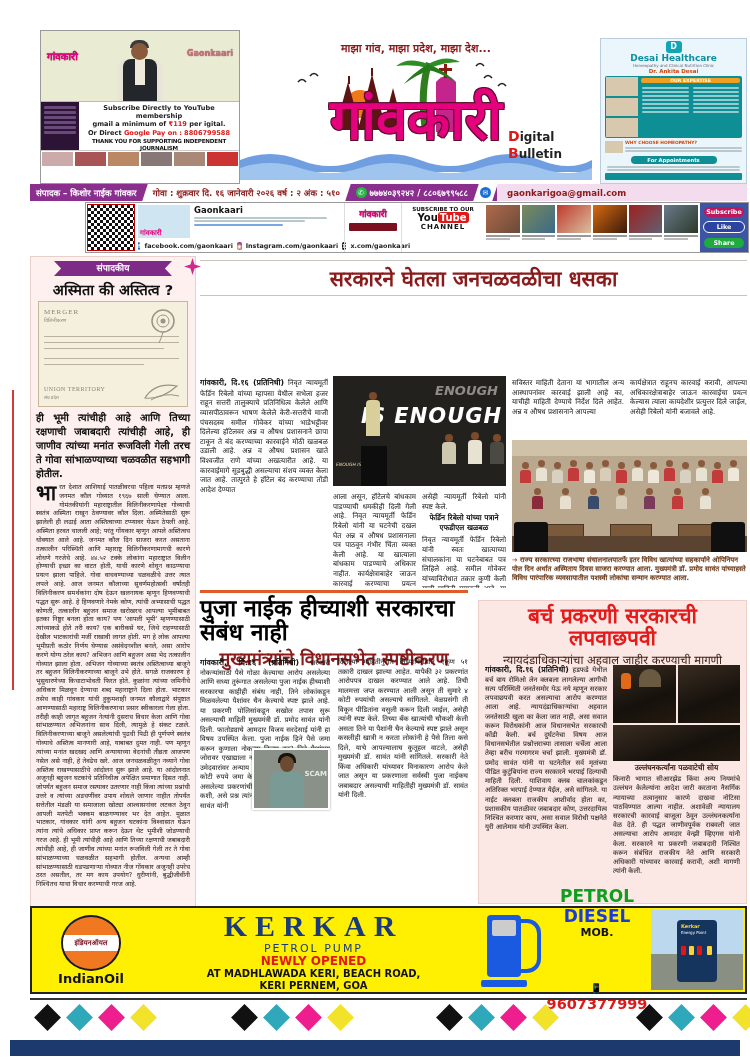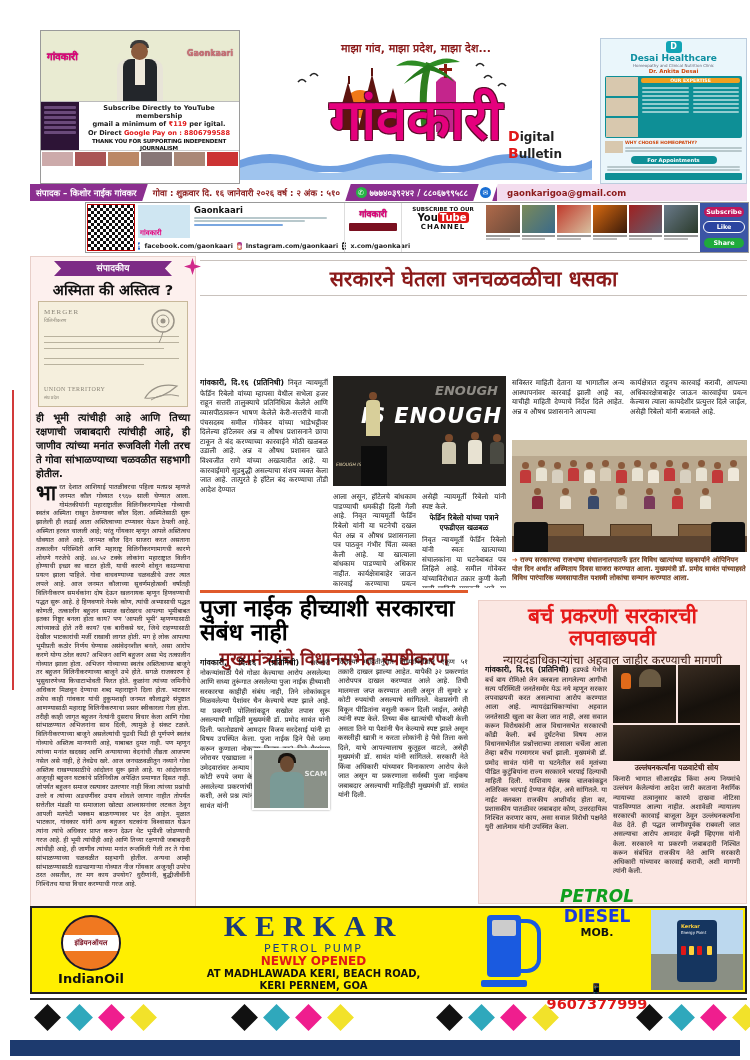--- a/index.html
+++ b/index.html
@@ -191,21 +191,21 @@
   .kk-name{font-family:"Liberation Serif",serif;font-size:30px;font-weight:bold;color:#1a3a7a;letter-spacing:8px;}
   .kk-type{font-size:11px;color:#1a3a7a;letter-spacing:2px;}
   .kk-new{font-size:12px;font-weight:800;color:#e01818;}
   .kk-addr{font-size:10px;font-weight:800;color:#111;}
   .pumpg{width:66px;height:74px;position:relative;}
   .pump-body{position:absolute;left:10px;top:2px;width:34px;height:62px;background:#1a5ae0;border-radius:4px;}
   .pump-scr{position:absolute;left:15px;top:7px;width:24px;height:16px;background:#ccc;border-radius:2px;}
   .pump-base{position:absolute;left:4px;bottom:0;width:46px;height:7px;background:#1a5ae0;border-radius:2px;}
   .pump-hose{position:absolute;right:2px;top:6px;width:16px;height:46px;border:4px solid #1a5ae0;border-left:none;border-radius:0 14px 14px 0;}
   .kk-right{width:108px;text-align:center;line-height:1.15;}
-  .kk-petrol{font-size:17px;font-weight:800;color:#0f9f1f;font-style:italic;}
+  .kk-petrol{font-size:17px;font-weight:800;color:#0f9f1f;}
   .kk-diesel{font-size:17px;font-weight:800;color:#1a3ae0;}
   .kk-mob{font-size:11px;font-weight:800;color:#111;}
   .kk-phone{font-size:14.5px;font-weight:800;color:#e01818;margin-top:40px;}
   .kk-photo{width:92px;height:80px;margin-right:2px;background:linear-gradient(#bcd8ee 55%,#8a8f84 55%);position:relative;}
   .kp-pump{position:absolute;left:26px;top:10px;width:40px;height:62px;background:#15355f;border-radius:4px;}
   .kp-head{font-size:5px;color:#ffd23a;font-weight:bold;position:absolute;left:30px;top:13px;}
   .kp-sub{font-size:4px;color:#fff;position:absolute;left:30px;top:20px;}
   .noz{position:absolute;width:5px;height:9px;border-radius:1px;}
 
   

